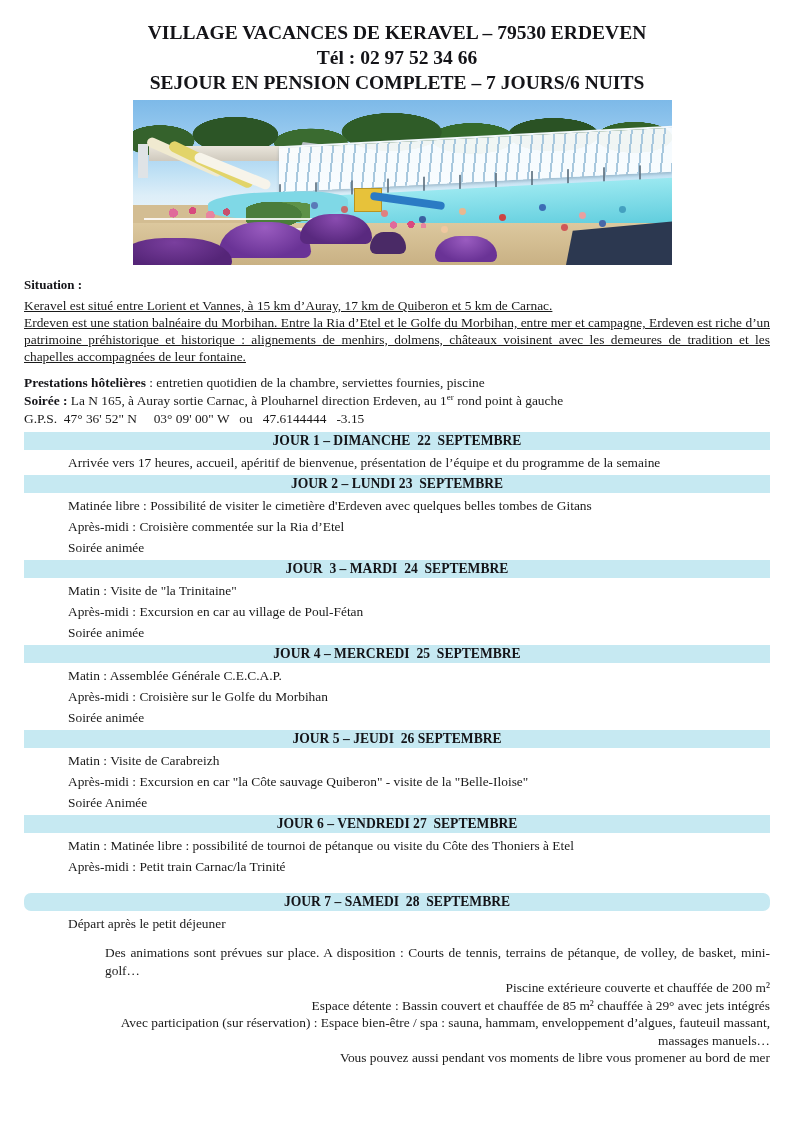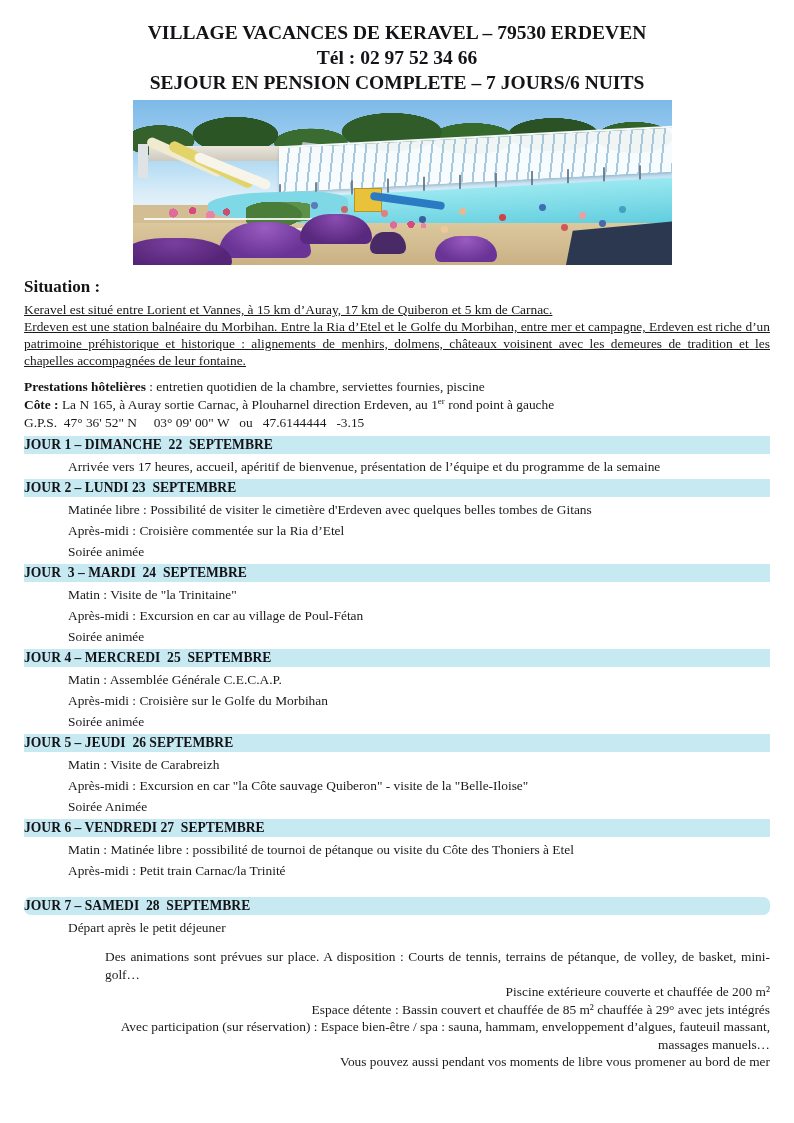--- a/index.html
+++ b/index.html
@@ -81,33 +81,33 @@
   .ph-umb{border-radius:50% 50% 8px 8px / 95% 95% 8px 8px;
     background:radial-gradient(ellipse at 50% 15%,#9a5cc0,#6a3396 70%);}
   .ph-u1{left:16%;top:122px;width:92px;height:36px;}
   .ph-u2{left:31%;top:114px;width:72px;height:30px;background:radial-gradient(ellipse at 50% 15%,#8a4cb0,#59297f 70%);}
   .ph-u3{left:56%;top:136px;width:62px;height:26px;}
   .ph-u4{left:44%;top:132px;width:36px;height:22px;background:#4a2a66;}
   .ph-u5{left:-3%;top:138px;width:115px;height:30px;background:radial-gradient(ellipse at 50% 15%,#7a3f9e,#552578 70%);}
   .ph-canopy{right:-6px;bottom:0;width:112px;height:44px;background:#2c3850;
     clip-path:polygon(6% 22%,100% 0,100% 100%,0 100%);}
   
-  .situation-heading{font-weight:bold;font-size:17px;margin:12px 0 4px 0;color:var(--ink);}
+  .situation-heading{font-weight:bold;font-size:13px;margin:12px 0 4px 0;color:var(--ink);}
   .para{margin:0;line-height:17px;text-decoration:underline;}
   .para.justified{text-align:justify;}
   .info-block{margin-top:9px;}
   .info-line{margin:0;line-height:18px;white-space:pre-wrap;}
   .info-line b{color:var(--ink);}
   sup{font-size:9px;line-height:0;}
   
   #days-container{margin-top:4px;}
   .day-band{
     background:var(--band-bg);
     height:18px;line-height:18px;
-    font-weight:bold;font-size:13.6px;color:var(--ink);
+    text-align:center;font-weight:bold;font-size:13.6px;color:var(--ink);
     margin:0 0 2px 0;white-space:pre-wrap;
   }
   .day-content{margin:2px 0 2px 44px;}
   .day-line{margin:0;line-height:21px;white-space:pre-wrap;}
   .day-section.extra-gap .day-band{margin-top:16px;border-radius:7px;}
   
   .amenities{margin:10px 0 0 44px;}
   .amenities p{margin:0;line-height:17.5px;text-align:right;}
   .amenities .justified{text-align:justify;margin-left:37px;}
   
@@ -155,21 +155,21 @@
     <div class="ph-umb ph-u5"></div>
     <div class="ph-canopy"></div>
   </div>
 
   <div class="situation-heading">Situation :</div>
   <p class="para">Keravel est situé entre Lorient et Vannes, à 15 km d’Auray, 17 km de Quiberon et 5 km de Carnac.</p>
   <p class="para justified">Erdeven est une station balnéaire du Morbihan. Entre la Ria d’Etel et le Golfe du Morbihan, entre mer et campagne, Erdeven est riche d’un patrimoine préhistorique et historique : alignements de menhirs, dolmens, châteaux voisinent avec les demeures de tradition et les chapelles accompagnées de leur fontaine.</p>
 
   <div class="info-block">
     <p class="info-line"><b>Prestations hôtelières</b><span> : entretien quotidien de la chambre, serviettes fournies, piscine</span></p>
-    <p class="info-line"><b>Côte :</b><span> La N 165, à Auray sortie Carnac, à Plouharnel direction Erdeven, au 1</span><sup>er</sup><span> rond point à gauche</span></p>
+    <p class="info-line"><b>Soirée :</b><span> La N 165, à Auray sortie Carnac, à Plouharnel direction Erdeven, au 1</span><sup>er</sup><span> rond point à gauche</span></p>
     <p class="info-line">G.P.S.  47° 36' 52" N     03° 09' 00" W   ou   47.6144444   -3.15</p>
   </div>
 
   <div id="days-container">
     <section class="day-section">
       <div class="day-band"><span class="day-band-label">JOUR 1 – DIMANCHE  22  SEPTEMBRE</span></div>
       <div class="day-content">
           <p class="day-line">Arrivée vers 17 heures, accueil, apéritif de bienvenue, présentation de l’équipe et du programme de la semaine</p>
         </div>
     </section>

